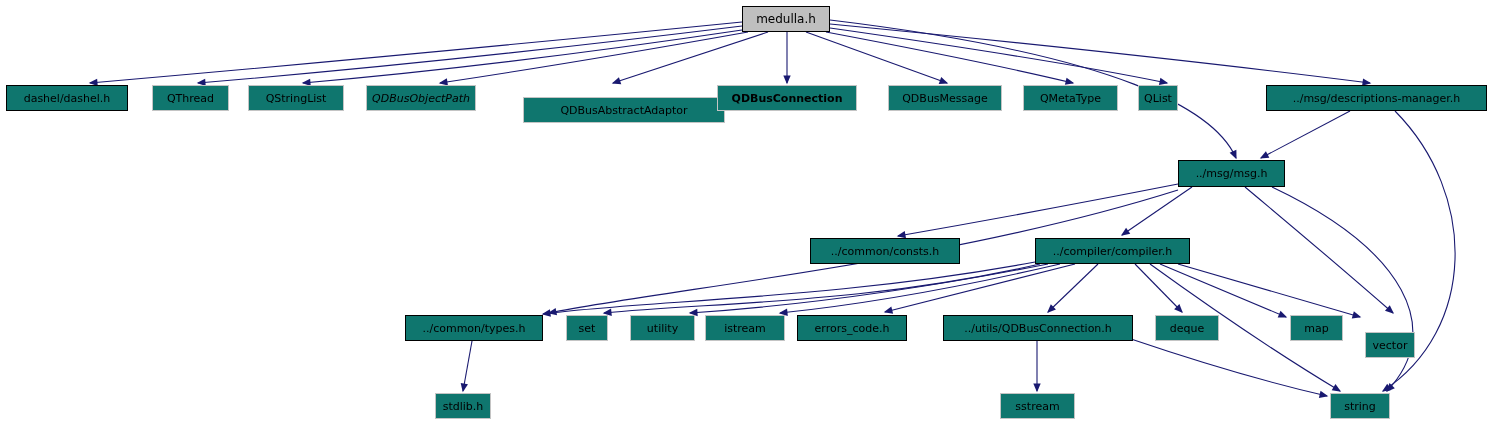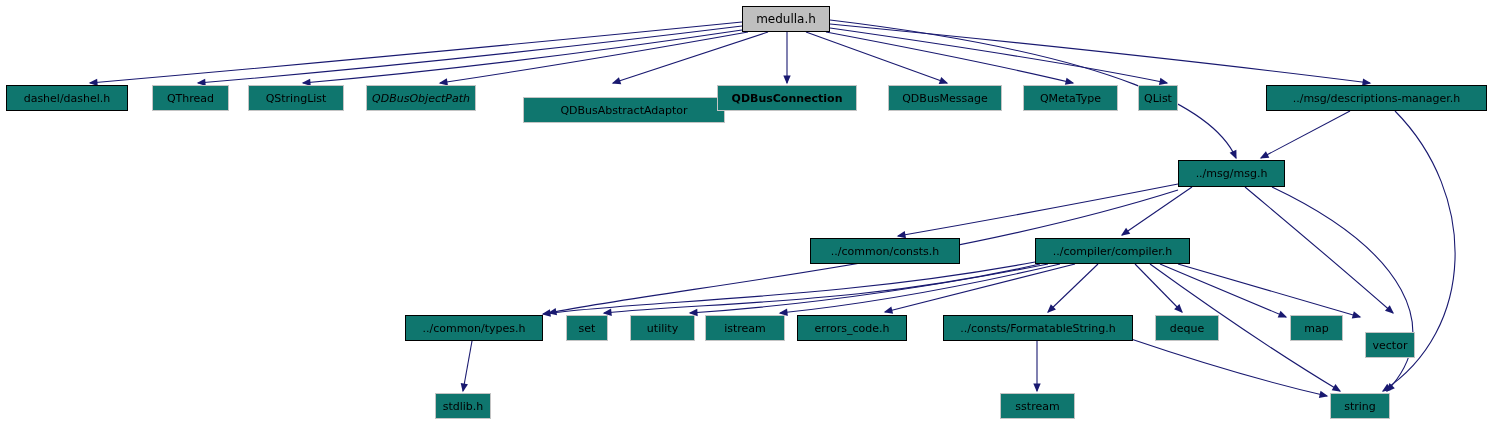--- a/index.html
+++ b/index.html
@@ -84,21 +84,21 @@
       <div class="node external" style="left: 1138px; top: 85px; width: 40px; height: 26px;">QList</div>
       <div class="node linked" style="left: 1266px; top: 85px; width: 221px; height: 26px;">../msg/descriptions-manager.h</div>
       <div class="node linked" style="left: 1178px; top: 160px; width: 107px; height: 27px;">../msg/msg.h</div>
       <div class="node linked" style="left: 810px; top: 238px; width: 150px; height: 26px;">../common/consts.h</div>
       <div class="node linked" style="left: 1035px; top: 238px; width: 155px; height: 26px;">../compiler/compiler.h</div>
       <div class="node linked" style="left: 405px; top: 315px; width: 138px; height: 26px;">../common/types.h</div>
       <div class="node external" style="left: 566px; top: 315px; width: 42px; height: 26px;">set</div>
       <div class="node external" style="left: 630px; top: 315px; width: 65px; height: 26px;">utility</div>
       <div class="node external" style="left: 705px; top: 315px; width: 80px; height: 26px;">istream</div>
       <div class="node linked" style="left: 797px; top: 315px; width: 110px; height: 26px;">errors_code.h</div>
-      <div class="node linked" style="left: 943px; top: 315px; width: 190px; height: 26px;">../consts/FormatableString.h</div>
+      <div class="node linked" style="left: 943px; top: 315px; width: 190px; height: 26px;">../utils/QDBusConnection.h</div>
       <div class="node external" style="left: 1155px; top: 315px; width: 64px; height: 26px;">deque</div>
       <div class="node external" style="left: 1290px; top: 315px; width: 53px; height: 26px;">map</div>
       <div class="node external" style="left: 1365px; top: 332px; width: 50px; height: 26px;">vector</div>
       <div class="node external" style="left: 435px; top: 393px; width: 56px; height: 26px;">stdlib.h</div>
       <div class="node external" style="left: 1000px; top: 393px; width: 75px; height: 26px;">sstream</div>
       <div class="node external" style="left: 1330px; top: 393px; width: 60px; height: 26px;">string</div>
     </div>
 </div>
 
 </body></html>

